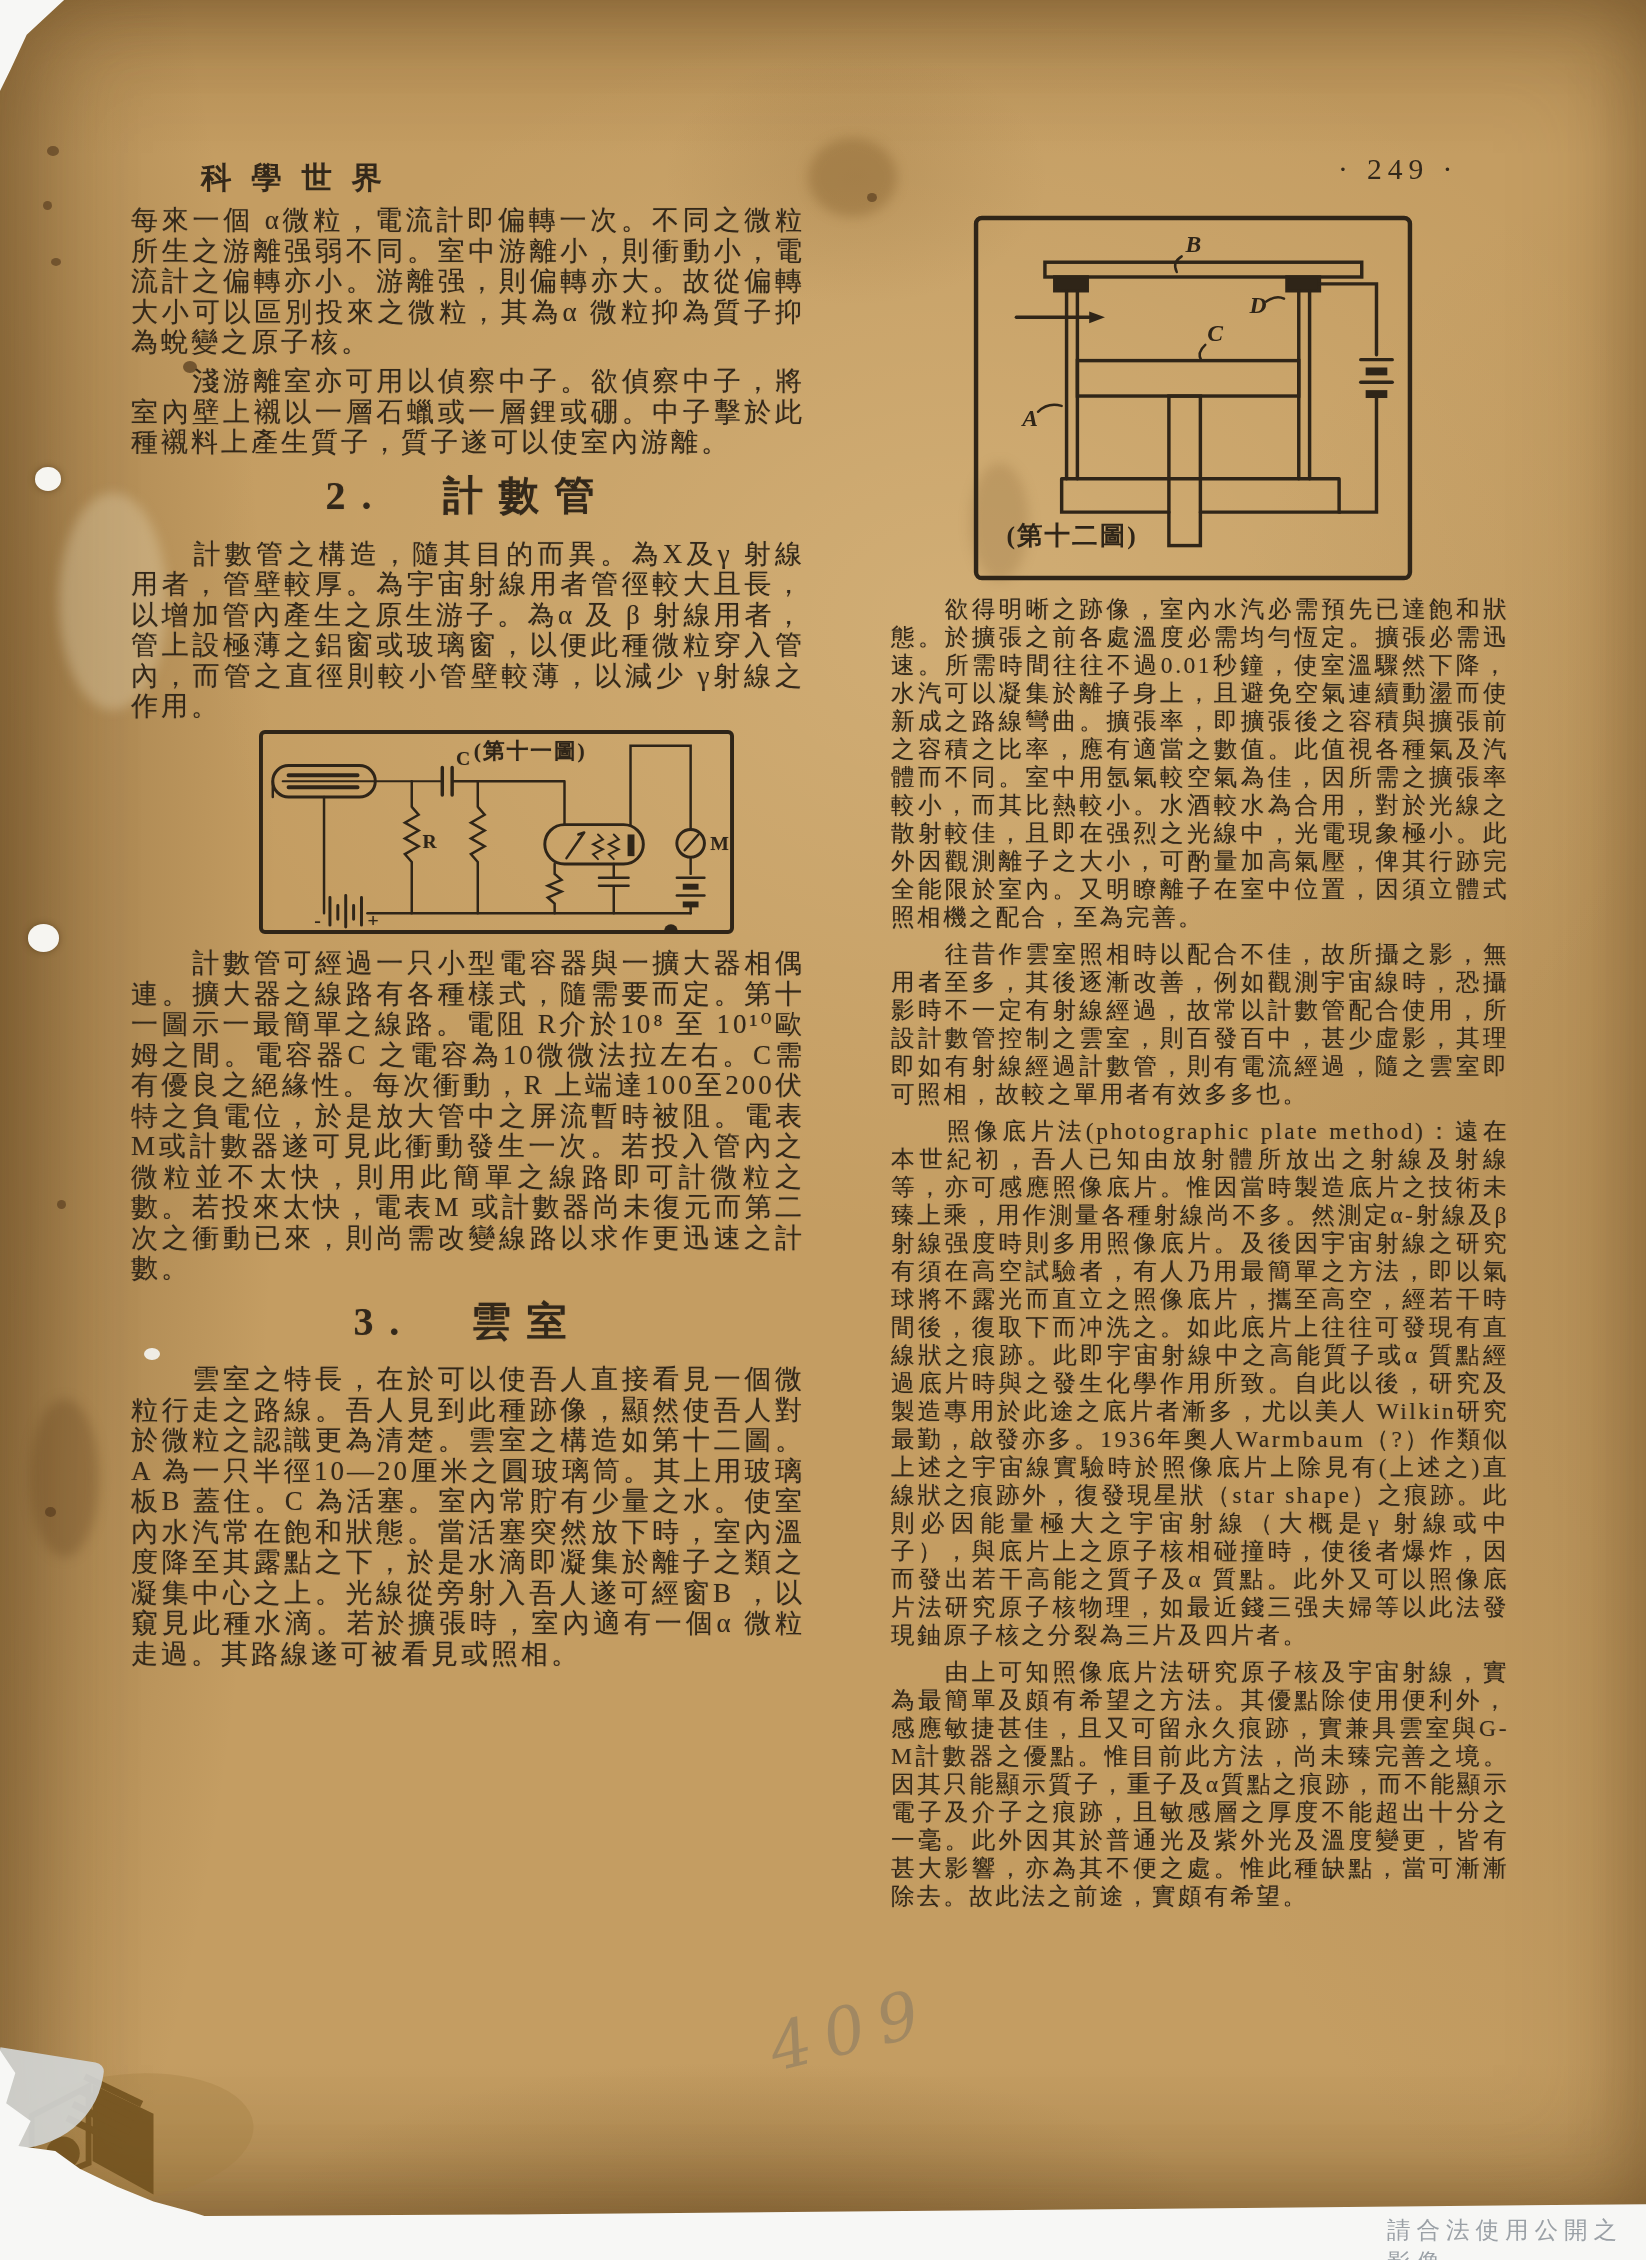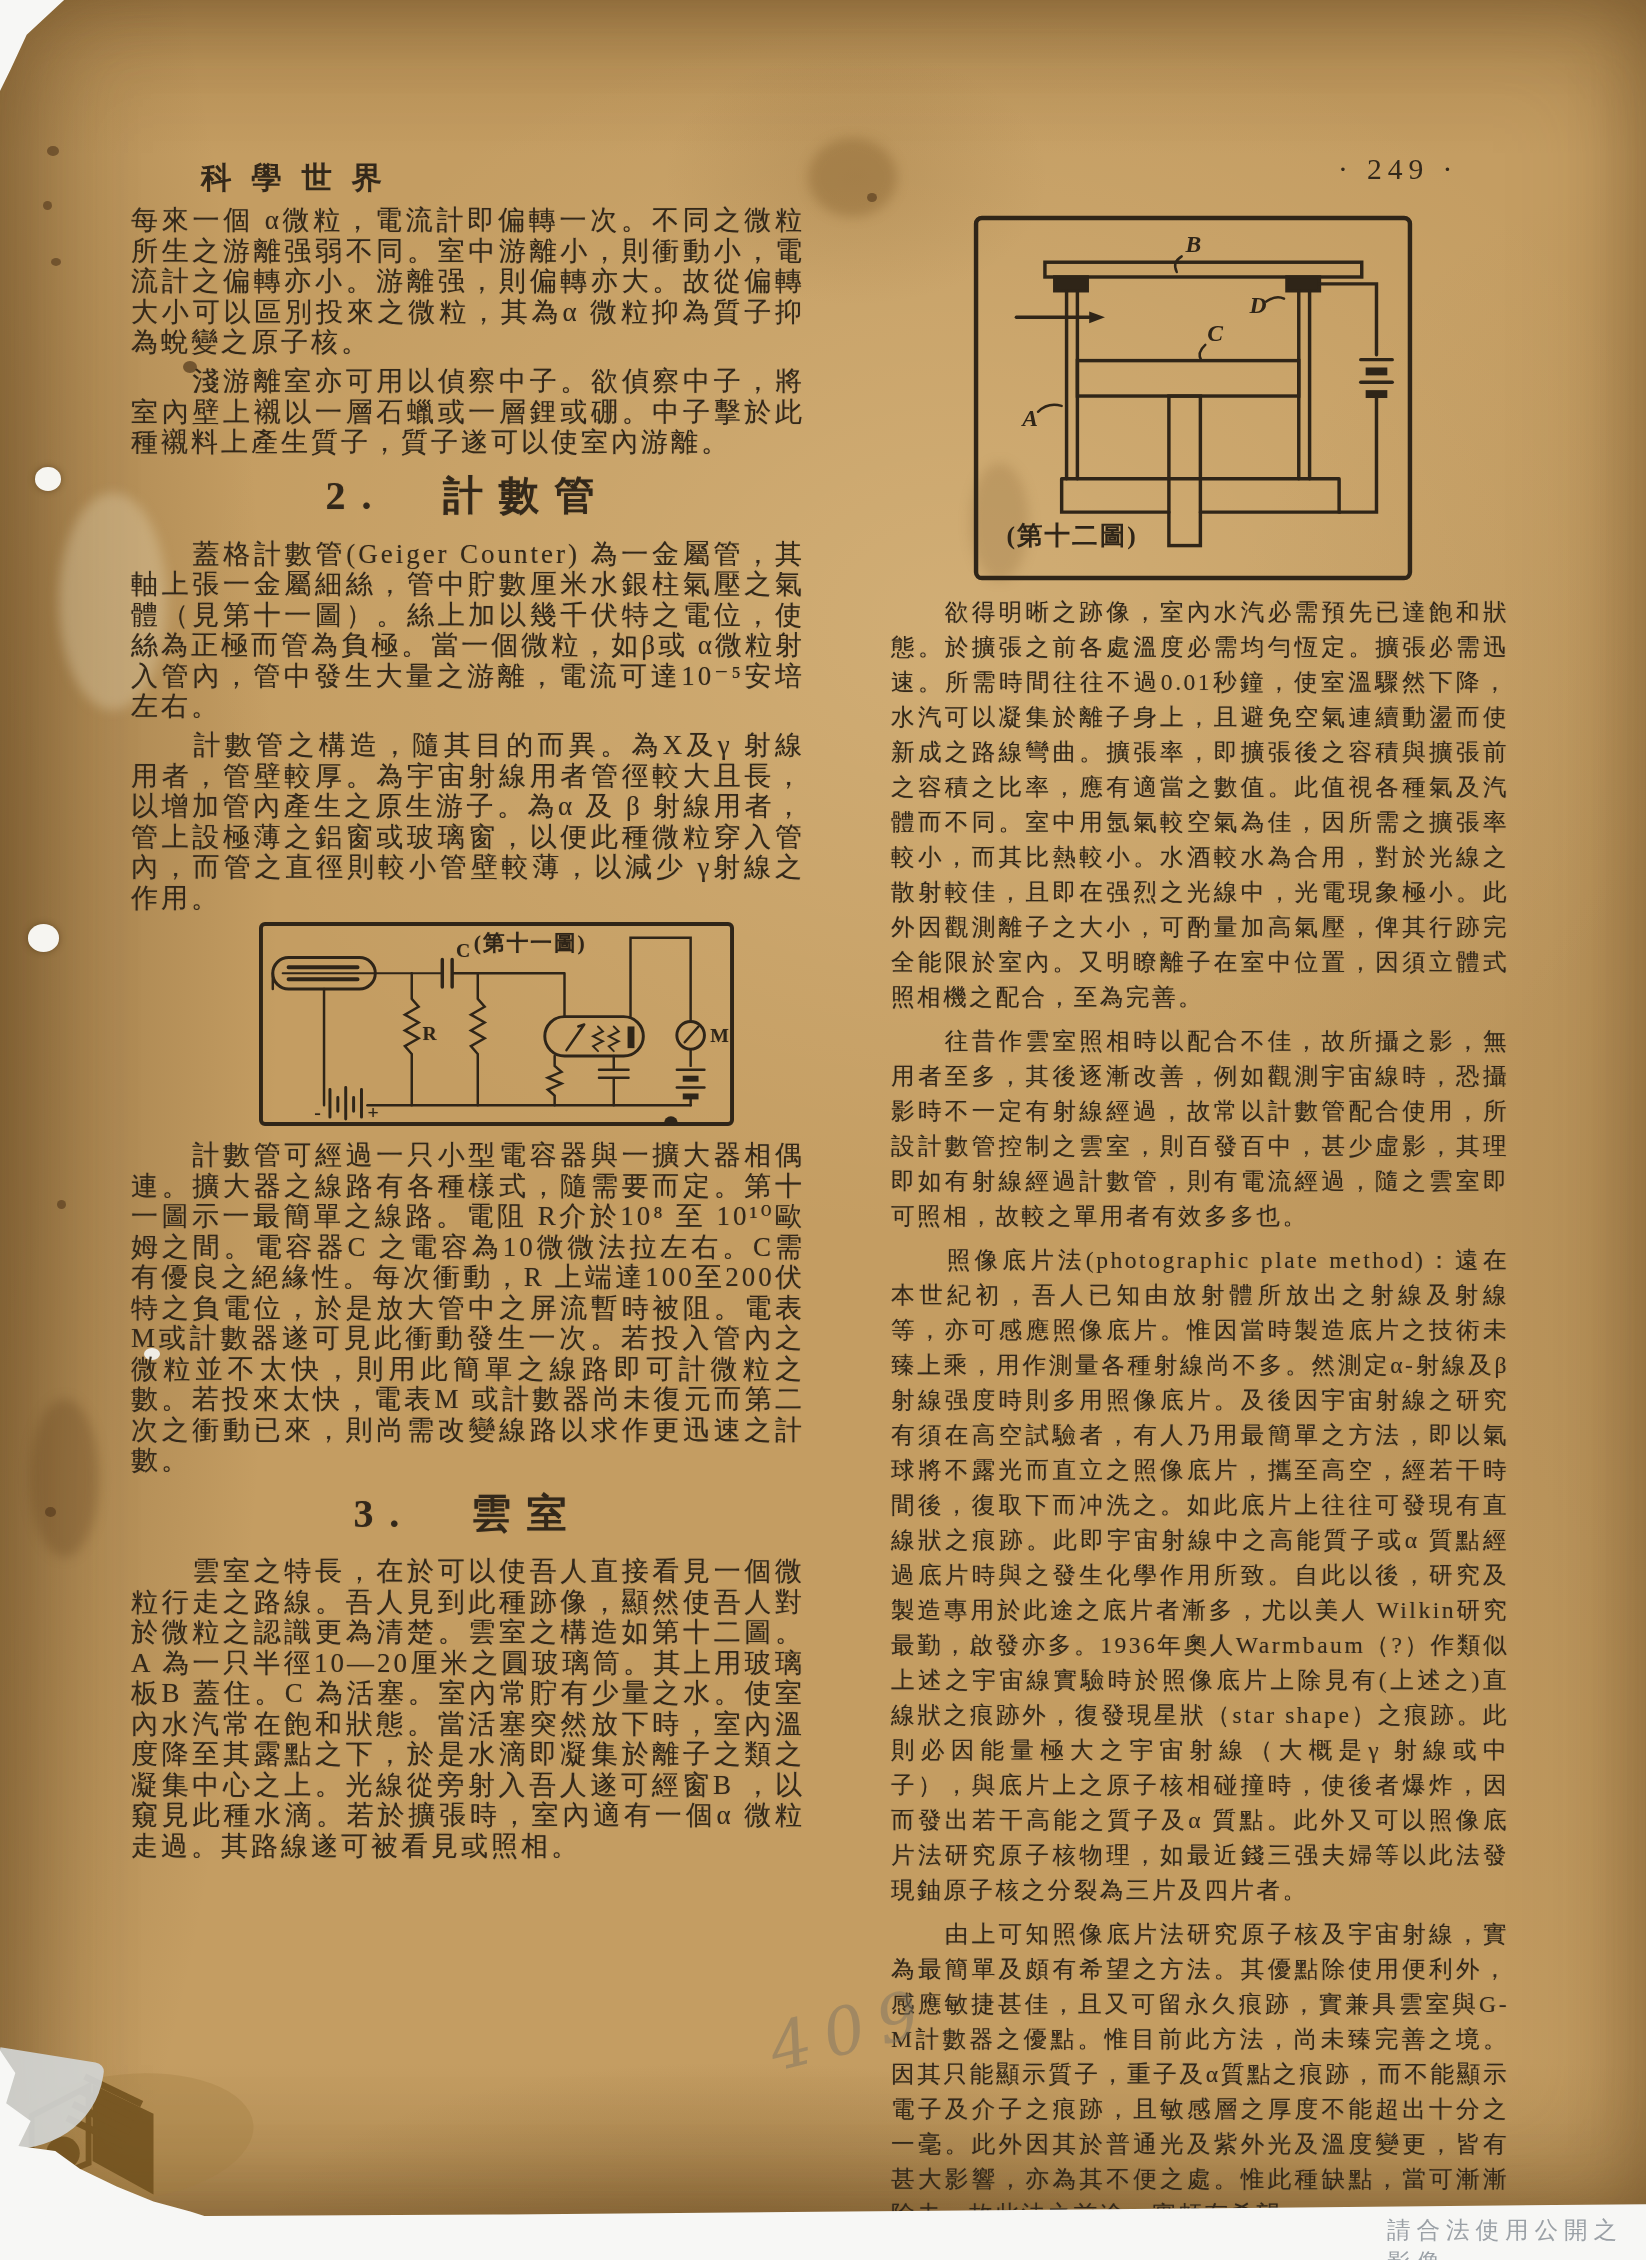--- a/index.html
+++ b/index.html
@@ -25,21 +25,21 @@
     color:#33281a;font-weight:bold;margin-left:8px;
   }
   .page-num{
     position:absolute;left:1338px;top:153px;font-size:29.6px;letter-spacing:5.9px;color:#33281a;
   }
   .col{position:absolute;color:#33281a;text-shadow:0 0 1px rgba(47,37,24,.35);}
   .col-left{left:131px;top:205px;width:674px;}
   .col-right{left:891px;top:595px;width:618px;}
   .col p{margin:0 0 8.9px 0;text-align:justify;}
   .col-left p{font-size:27px;line-height:30.5px;letter-spacing:3px;}
-  .col-right p{font-size:23.6px;line-height:35px;letter-spacing:2.5px;}
+  .col-right p{font-size:23.6px;line-height:28px;letter-spacing:2.5px;}
   .sec-heading{font-weight:bold;text-align:center;}
   .col-left .sec-heading{font-size:40px;letter-spacing:15.8px;margin:9.9px 0 15.8px 0;}
   .col-right .sec-heading{font-size:35px;letter-spacing:9.9px;margin:7.9px 0 13.8px 0;}
   .fig-wrap{position:relative;width:475px;margin:7.9px 0 13.8px 128px;}
   .fig12{position:absolute;left:973px;top:215px;}
   svg{display:block;}
   .svglabel{font-family:"Liberation Serif","DejaVu Serif",serif;font-style:italic;font-weight:bold;font-size:24px;fill:#2f2518;}
   .svglabel-sm{font-family:"Liberation Serif","DejaVu Serif",serif;font-weight:bold;font-size:20px;fill:#2f2518;}
   .figcap{font-family:"Liberation Serif","DejaVu Serif",serif;font-weight:bold;font-size:26px;fill:#2f2518;letter-spacing:2px;}
   .speck{position:absolute;background:#4a3117;border-radius:50%;opacity:.55;}
@@ -92,21 +92,20 @@
   <div class="hole" style="left:27.6px;top:924px;width:31.5px;height:27.6px;"></div>
   <div class="flaw" style="left:144px;top:1348px;width:15.8px;height:11.8px;"></div>
 
   <div class="journal-title">科學世界</div>
   <div class="page-num">· 249 ·</div>
 
   <div class="col col-left" id="col-left">
       <p>每來一個 α微粒，電流計即偏轉一次。不同之微粒所生之游離强弱不同。室中游離小，則衝動小，電流計之偏轉亦小。游離强，則偏轉亦大。故從偏轉大小可以區別投來之微粒，其為α 微粒抑為質子抑為蛻變之原子核。</p>
       <p>　　淺游離室亦可用以偵察中子。欲偵察中子，將室內壁上襯以一層石蠟或一層鋰或硼。中子擊於此種襯料上產生質子，質子遂可以使室內游離。</p>
       <div class="sec-heading">2.　計數管</div>
-      <p>　　蓋格計數管(Geiger Counter) 為一金屬管，其軸上張一金屬細絲，管中貯數厘米水銀柱氣壓之氣體（見第十一圖）。絲上加以幾千伏特之電位，使絲為正極而管為負極。當一個微粒，如β或 α微粒射入管內，管中發生大量之游離，電流可達10⁻⁵安培左右。</p>
       <p>　　計數管之構造，隨其目的而異。為X及γ 射線用者，管壁較厚。為宇宙射線用者管徑較大且長，以增加管內產生之原生游子。為α 及 β 射線用者，管上設極薄之鋁窗或玻璃窗，以便此種微粒穿入管內，而管之直徑則較小管壁較薄，以減少 γ射線之作用。</p>
       <div class="fig-wrap">
     <svg viewBox="0 0 482 207" width="475" height="204" stroke="#2f2518" fill="none" stroke-width="3" stroke-linecap="round">
       <rect x="2" y="2" width="478" height="203" rx="4" stroke-width="4"></rect>
       <text x="218" y="28" class="figcap" stroke="none" fill="#2f2518" style="font-size:22px">(第十一圖)</text>
 
       <rect x="14" y="36" width="104" height="32" rx="16"></rect>
       <path d="M30,46 H100 M30,58 H100" stroke-width="4"></path>
       <path d="M24,52 H186" stroke-width="2"></path>
 

